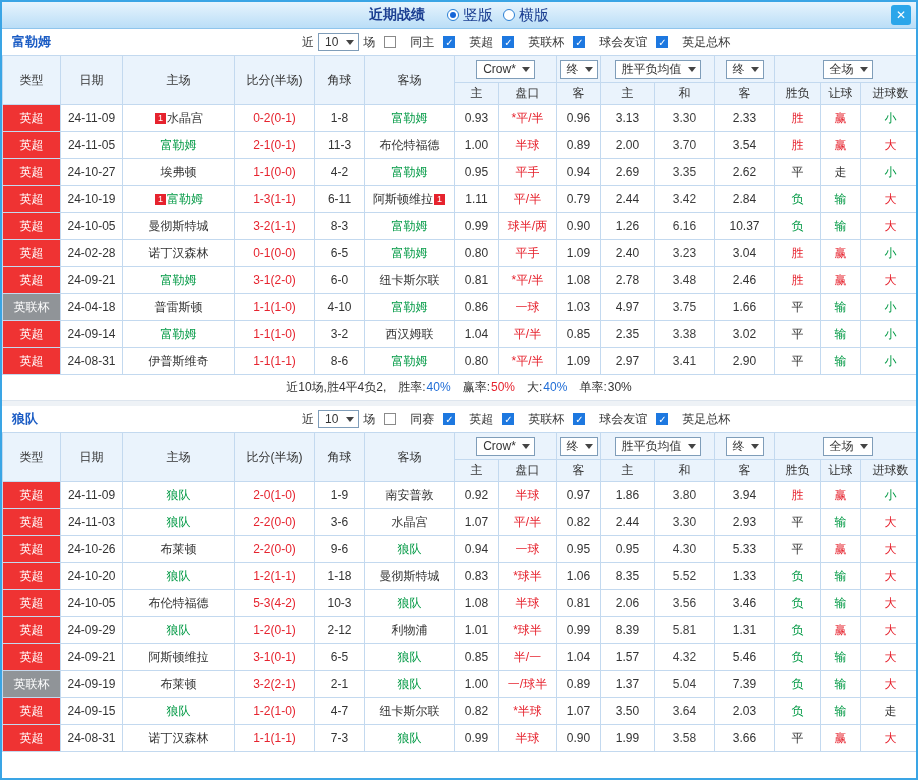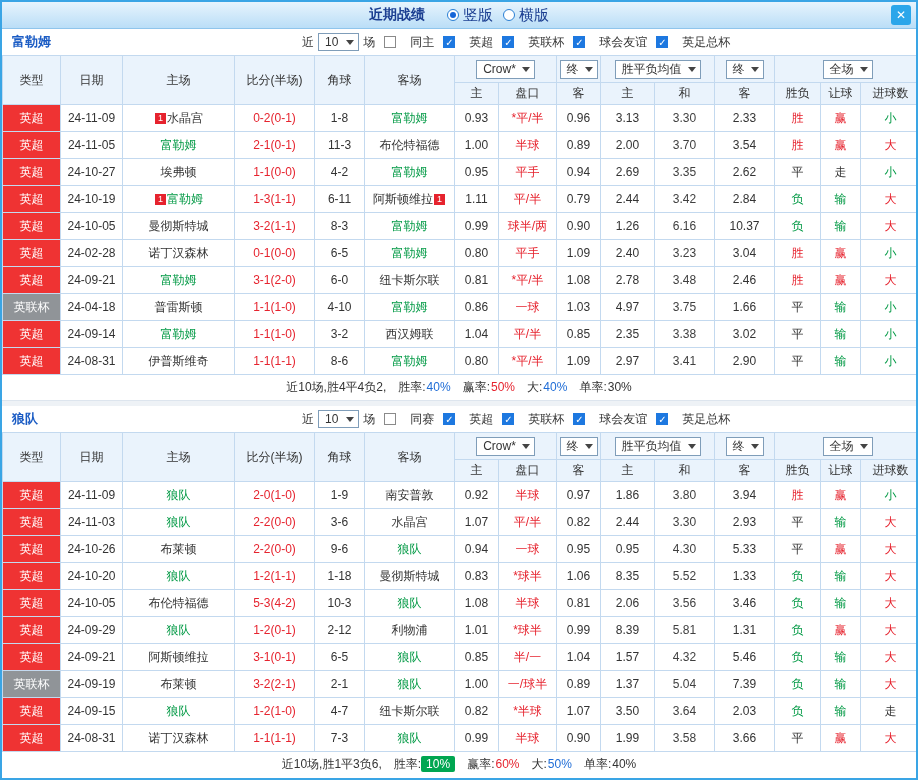--- a/index.html
+++ b/index.html
@@ -628,22 +628,15 @@
             <td>1.99</td>
             <td class="mean-draw">3.58</td>
             <td>3.66</td>
             <td class="t-dark">平</td>
             <td class="t-red">赢</td>
             <td class="t-red">大</td>
           </tr>
         </tbody>
     </table>
 
-    <div class="summary">
-      <span>近10场,胜1平3负6,</span>
-      <span><span>胜率:</span><span class="win-val badge-green">10%</span></span>
-      <span><span>赢率:</span><span class="v-red">60%</span></span>
-      <span><span>大:</span><span class="v-blue">50%</span></span>
-      <span><span>单率:</span><span class="v-dark">40%</span></span>
-    </div>
   </div>
 
 </div>
 
 </body></html>

